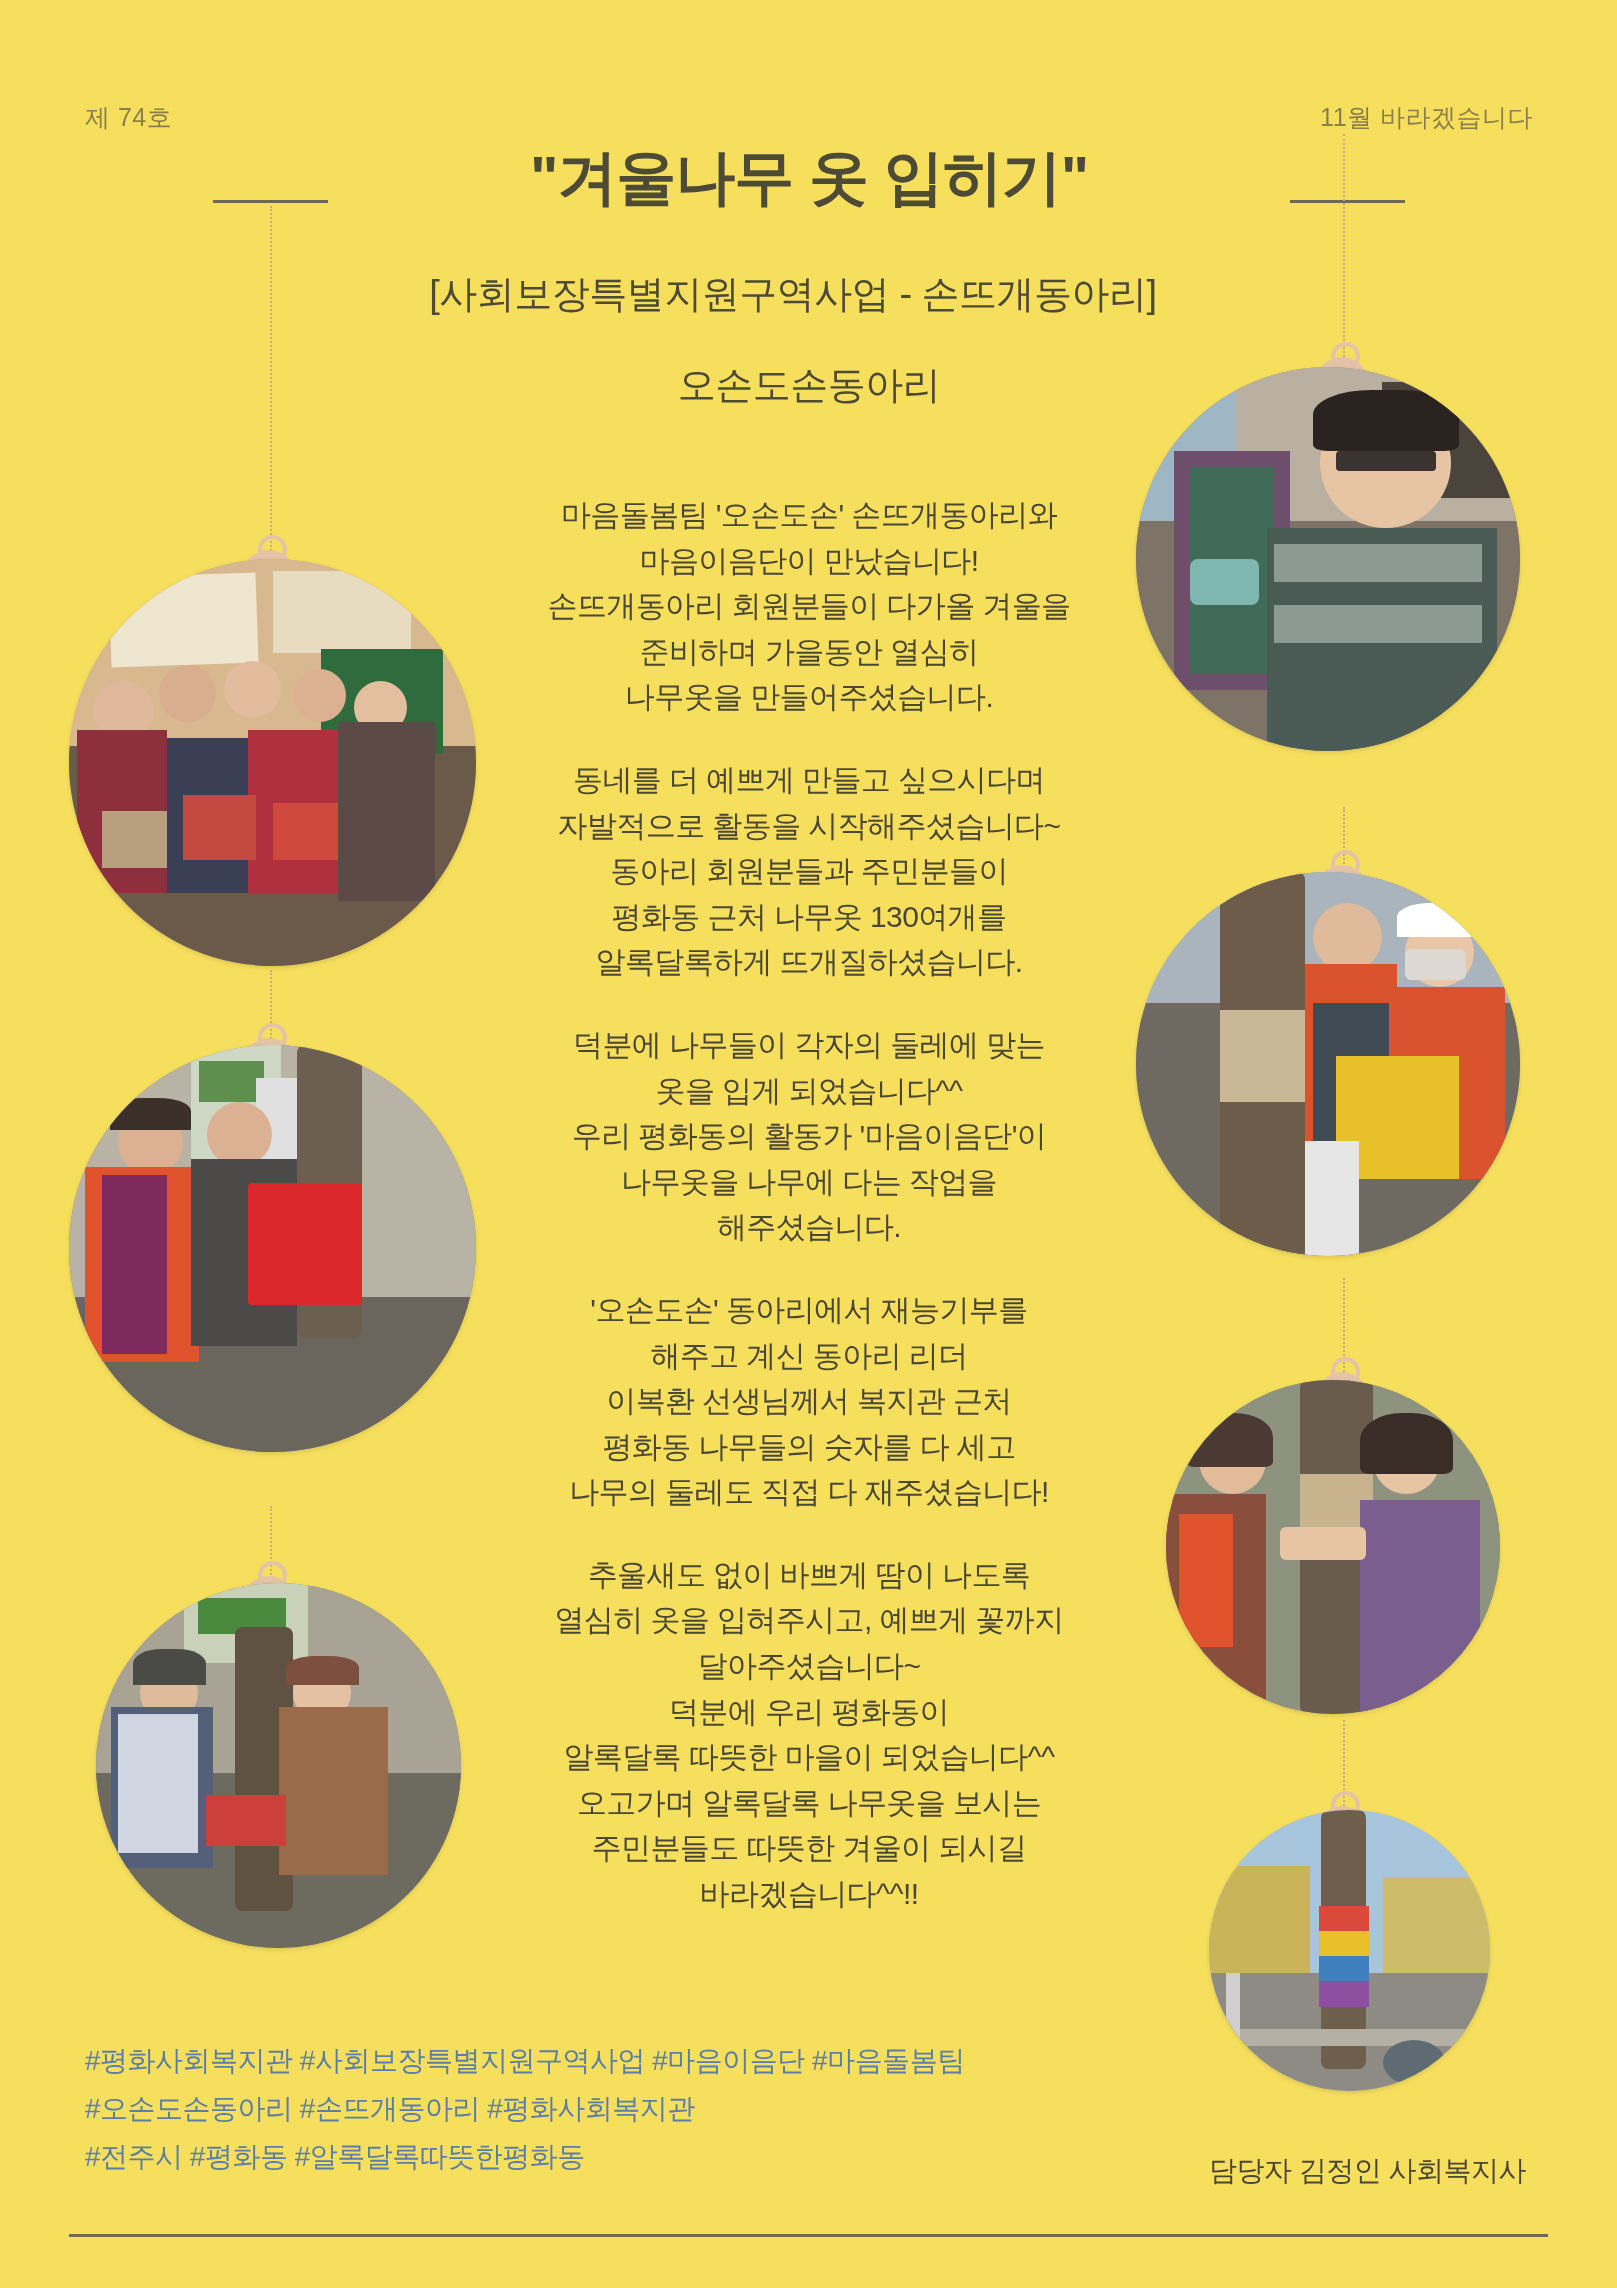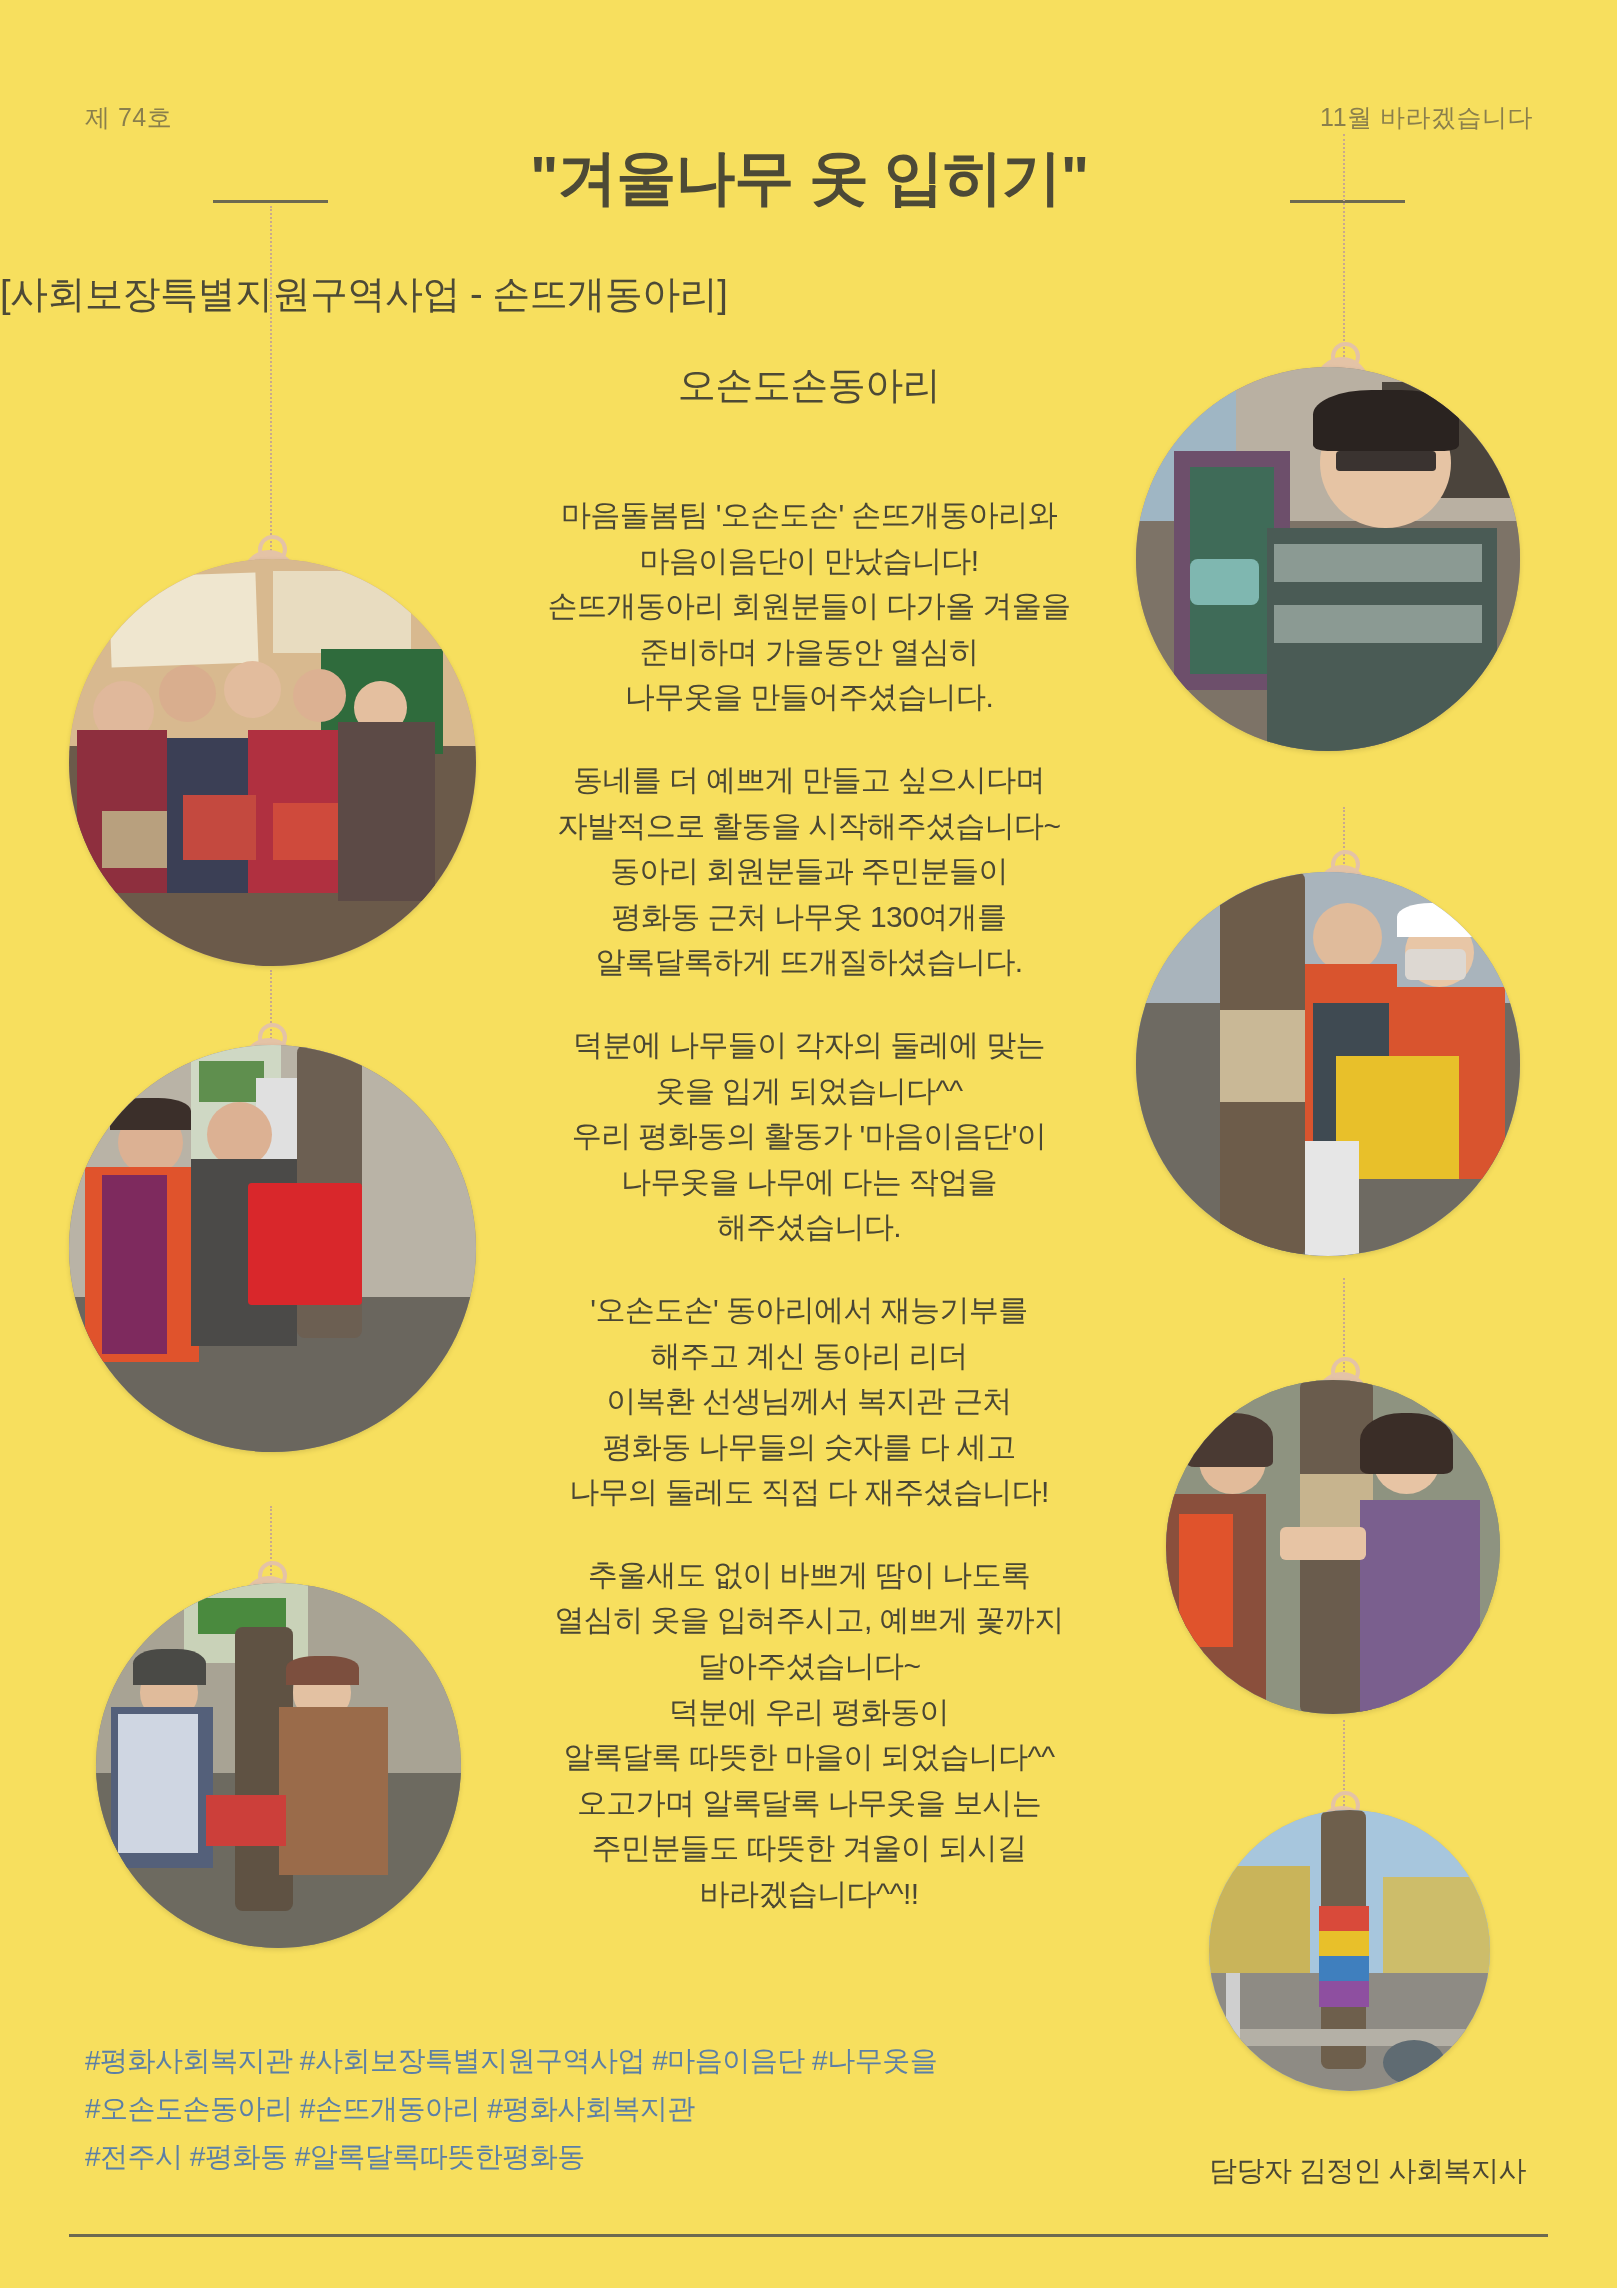--- a/index.html
+++ b/index.html
@@ -58,20 +58,21 @@
     background: #6d6a50;
     width: 115px;
   }
   .title-rule-left { left: 213px; }
   .title-rule-right { right: 213px; }
 
   .subtitle {
     position: absolute;
     left: 0; top: 269px;
     width: 1586px;
+    text-align: center;
     font-size: 38px;
     color: #4d4a36;
     letter-spacing: -0.5px;
   }
   .team {
     position: absolute;
     left: 0; top: 360px;
     width: 1618px;
     text-align: center;
     font-size: 38px;
@@ -337,21 +338,21 @@
 
   <div class="body-col">
     <div class="para">마음돌봄팀 '오손도손' 손뜨개동아리와<br>마음이음단이 만났습니다!<br>손뜨개동아리 회원분들이 다가올 겨울을<br>준비하며 가을동안 열심히<br>나무옷을 만들어주셨습니다.</div>
     <div class="para">동네를 더 예쁘게 만들고 싶으시다며<br>자발적으로 활동을 시작해주셨습니다~<br>동아리 회원분들과 주민분들이<br>평화동 근처 나무옷 130여개를<br>알록달록하게 뜨개질하셨습니다.</div>
     <div class="para">덕분에 나무들이 각자의 둘레에 맞는<br>옷을 입게 되었습니다^^<br>우리 평화동의 활동가 '마음이음단'이<br>나무옷을 나무에 다는 작업을<br>해주셨습니다.</div>
     <div class="para">'오손도손' 동아리에서 재능기부를<br>해주고 계신 동아리 리더<br>이복환 선생님께서 복지관 근처<br>평화동 나무들의 숫자를 다 세고<br>나무의 둘레도 직접 다 재주셨습니다!</div>
     <div class="para">추울새도 없이 바쁘게 땀이 나도록<br>열심히 옷을 입혀주시고, 예쁘게 꽃까지<br>달아주셨습니다~<br>덕분에 우리 평화동이<br>알록달록 따뜻한 마을이 되었습니다^^<br>오고가며 알록달록 나무옷을 보시는<br>주민분들도 따뜻한 겨울이 되시길<br>바라겠습니다^^!!</div>
   </div>
 
   <div class="tags">
-    <div class="tag-line">#평화사회복지관 #사회보장특별지원구역사업 #마음이음단 #나무옷을</div>
+    <div class="tag-line">#평화사회복지관 #사회보장특별지원구역사업 #마음이음단 #마음돌봄팀</div>
     <div class="tag-line">#오손도손동아리 #손뜨개동아리  #평화사회복지관</div>
     <div class="tag-line">#전주시  #평화동  #알록달록따뜻한평화동</div>
   </div>
 
   <div class="footer-credit">담당자  김정인 사회복지사</div>
   <div class="bottom-rule"></div>
 </div>
 
 
 </body></html>

